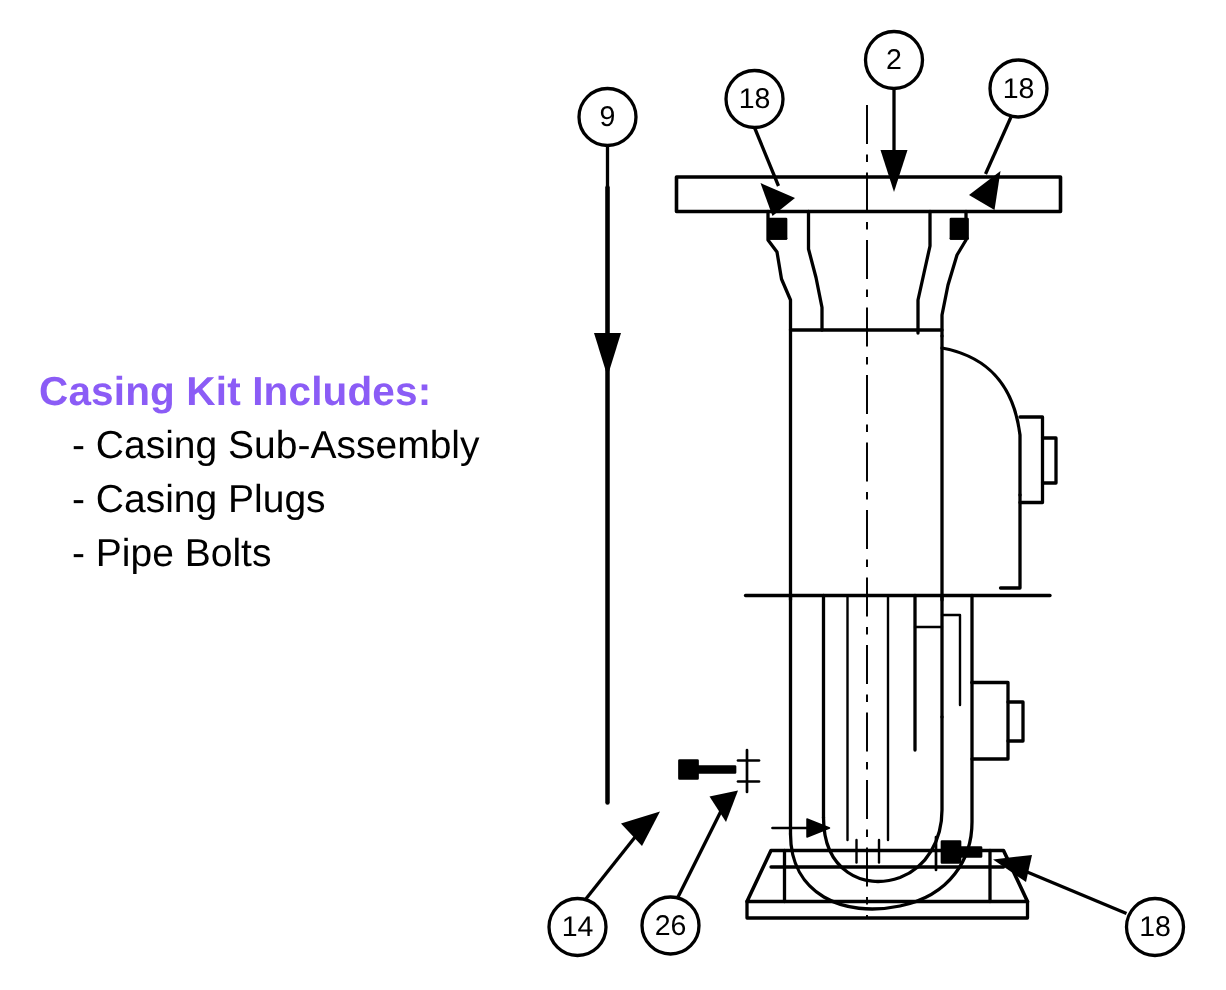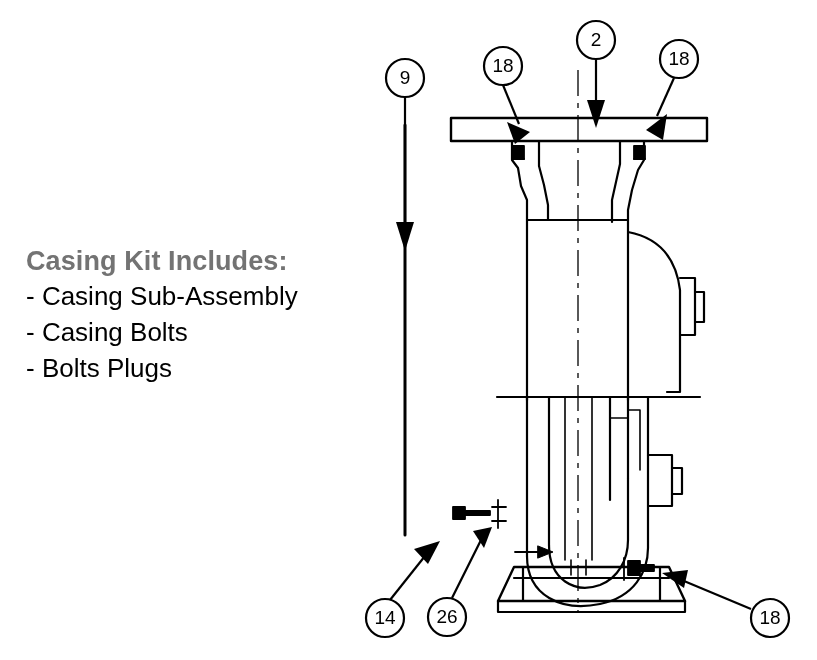--- a/index.html
+++ b/index.html
@@ -26,30 +26,31 @@
   }
   .kit-text {
     position: absolute;
     left: 26px;
     top: 245px;
     width: 370px;
   }
   .kit-title {
     font-size: 27px;
     font-weight: bold;
-    color: #737373;
+    color: #8b5cf6;
     line-height: 1.25;
     letter-spacing: 0.1px;
   }
   .kit-item {
     font-size: 26px;
     font-weight: normal;
     color: #000000;
     line-height: 1.38;
     white-space: nowrap;
+    margin-left: 22px;
   }
   .balloon-label {
     font-size: 19px;
     fill: #000000;
     font-family: "Liberation Sans", sans-serif;
     text-anchor: middle;
     dominant-baseline: middle;
   }
 </style>
 </head>
@@ -199,17 +200,17 @@
       <g>
         <circle cx="770" cy="618" r="19" fill="#ffffff" stroke="#000000" stroke-width="2.2"></circle>
         <text class="balloon-label" x="770" y="619">18</text>
       </g>
     </g>
   </svg>
 
   <div class="kit-text">
     <div class="kit-title">Casing Kit Includes:</div>
     <div class="kit-item">- Casing Sub-Assembly</div>
-    <div class="kit-item">- Casing Bolts</div>
-    <div class="kit-item">- Bolts Plugs</div>
+    <div class="kit-item">- Casing Plugs</div>
+    <div class="kit-item">- Pipe Bolts</div>
   </div>
 
 </div>
 
 </body></html>

